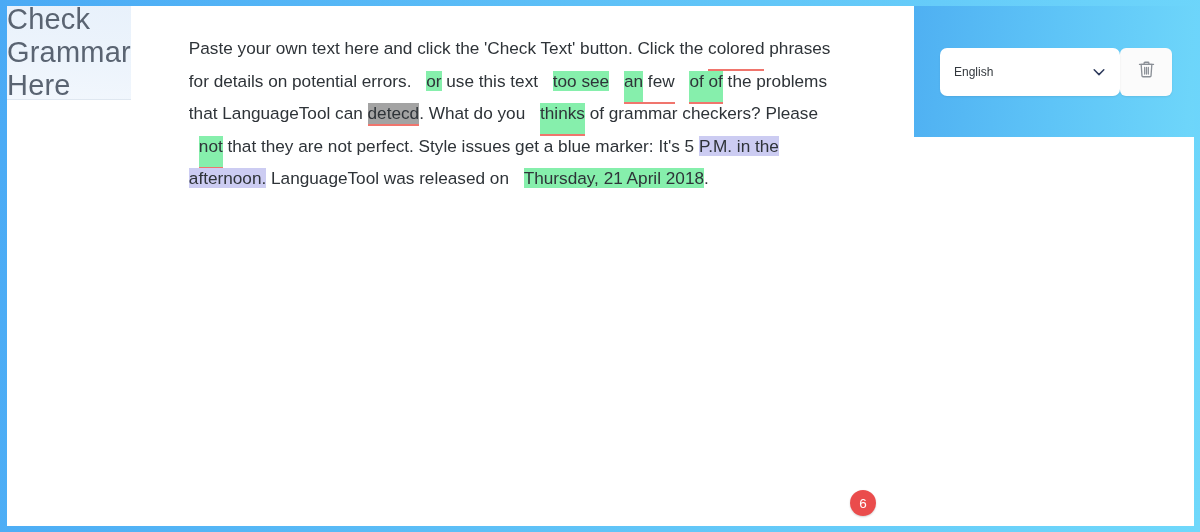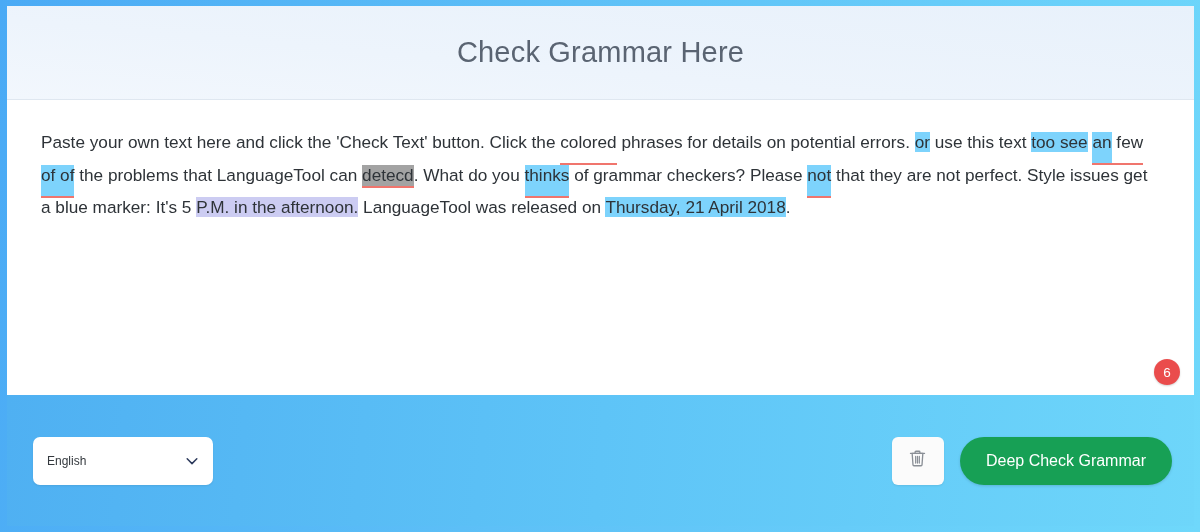--- a/index.html
+++ b/index.html
@@ -24,22 +24,23 @@
     padding: 6px 6px 6px 7px;
     overflow: hidden;
   }
   .app-card {
     position: relative;
     width: 100%;
     height: 100%;
     box-sizing: border-box;
     background: #ffffff;
     display: flex;
-    flex-direction: column;
-    overflow: hidden;
+    flex-direction: row;
+    overflow: hidden;
+    gap: 24px;
   }
 
   
   .header {
     height: 94px;
     min-height: 94px;
     box-sizing: border-box;
     background: linear-gradient(185deg, #e8f1fb 0%, #edf4fc 60%, #f2f7fd 100%);
     border-bottom: 1px solid #dfe7f0;
     display: flex;
@@ -65,22 +66,23 @@
     padding: 26px 44px 20px 34px;
     font-size: 17.2px;
     line-height: 32.5px;
     color: #2e3338;
     white-space: normal;
     outline: none;
   }
 
   
   .mk-yellow {
-    background: #7dd3fc;
+    background: #86efac;
     box-decoration-break: clone;
+    margin-left: 10px;
     -webkit-box-decoration-break: clone;
   }
   .mk-red-ul {
     border-bottom: 2.5px solid #f0756d;
     padding-bottom: 11px;
   }
   .mk-red-bg {
     background: #a3a3a3;
     border-bottom: 2.5px solid #f0756d;
     padding-bottom: 1px;
@@ -226,18 +228,17 @@
             <svg viewBox="0 0 24 24" width="21" height="21" aria-hidden="true">
               <path d="M4 6.2 h16" fill="none" stroke="#8a8f96" stroke-width="1.5" stroke-linecap="round"></path>
               <path d="M9.3 6.2 V4.6 a0.9 0.9 0 0 1 0.9-0.9 h3.6 a0.9 0.9 0 0 1 0.9 0.9 V6.2" fill="none" stroke="#8a8f96" stroke-width="1.5" stroke-linejoin="round"></path>
               <path d="M5.9 6.2 h12.2 l-0.95 13.1 a1.1 1.1 0 0 1 -1.1 1.0 h-8.1 a1.1 1.1 0 0 1 -1.1 -1.0 Z" fill="none" stroke="#8a8f96" stroke-width="1.5" stroke-linejoin="round"></path>
               <path d="M9.9 9.6 V17.2 M12 9.6 V17.2 M14.1 9.6 V17.2" fill="none" stroke="#8a8f96" stroke-width="1.4" stroke-linecap="round"></path>
             </svg>
           </span>
         </div>
 
 
-        <button class="btn-deep">Deep Check Grammar</button>
       </div>
     </div>
 
   </div>
 </div>
 
 </body></html>

